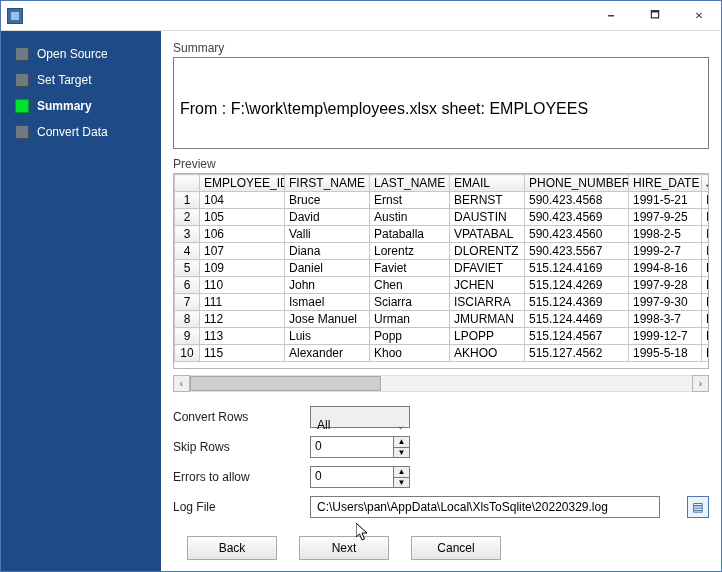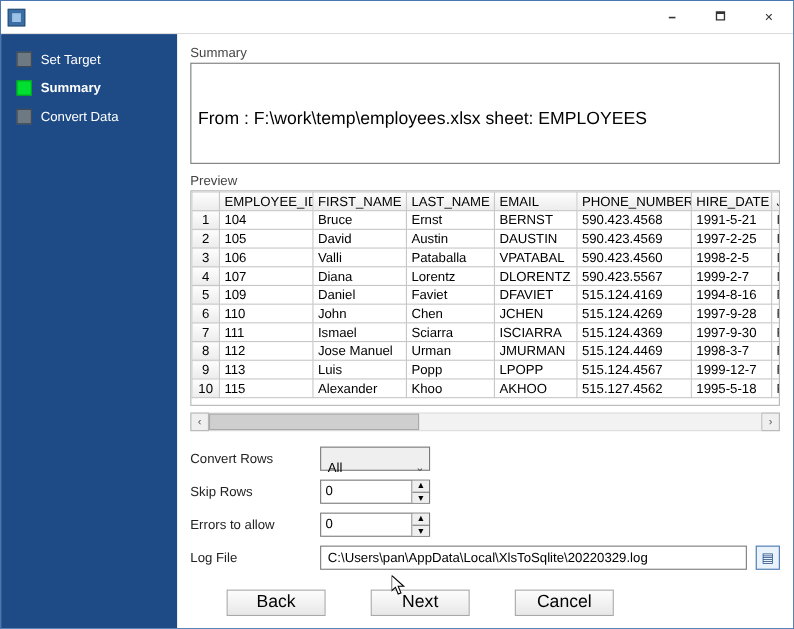--- a/index.html
+++ b/index.html
@@ -119,21 +119,21 @@
     width:17px;height:17px;border:1px solid #b5b5b5;background:#efefef;
     display:flex;align-items:center;justify-content:center;font-size:10px;color:#555;
   }
   .hscroll-track{
     flex:1;height:17px;border-top:1px solid #dedede;border-bottom:1px solid #dedede;background:#f2f2f2;position:relative;
   }
   .hscroll-thumb{
     position:absolute;left:0;top:0;bottom:0;width:38%;background:#cfcfcf;border:1px solid #a9a9a9;
   }
   .form-row {
-    display:flex; align-items:center; gap:8px;
+    display:flex; align-items:center; gap:27px;
     margin-top:8px;
   }
   .form-row label { width:110px; font-size:12px; color:#222;}
   .select, .spinner, .textinput {
     border:1px solid #7a7a7a; background:#fff; height:22px; font-size:12px;
   }
   .select { width:100px; display:flex; align-items:center; justify-content:space-between; padding:16px 4px 0 6px; background:#efefef;}
   .select .chev{ font-size:10px; color:#555;}
   .spinner { width:100px; display:flex; align-items:stretch; }
   .spinner .val{ flex:1; padding:2px 4px; }
@@ -148,23 +148,22 @@
   .button-row {
     display:flex; gap:22px; justify-content:flex-start;
     margin-top:18px;
     padding-left:14px;
   }
   .btn {
     width:90px; height:24px;
     border:1px solid #a8a8a8;
     background:linear-gradient(#fdfdfd,#e7e7e7);
     display:flex; align-items:center; justify-content:center;
-    font-size:16px;
+    font-size:12px;
     cursor:default;
-    margin-left:19px;
   }
   .cursor {
     position:absolute;
     left: 355px;
     top: 522px;
     width:14px;height:20px;
     pointer-events:none;
     z-index:50;
   }
 </style>
@@ -178,20 +177,24 @@
   </div>
   <div class="winbtns">
     <div class="winbtn">🗕</div>
     <div class="winbtn">🗖</div>
     <div class="winbtn close">✕</div>
   </div>
 </div>
 
 <div class="body">
   <div class="sidebar" id="sidebar">
+      <div class="nav-item">
+        <div class="nav-box"></div>
+        <span>Open Source</span>
+      </div>
       <div class="nav-item">
         <div class="nav-box"></div>
         <span>Set Target</span>
       </div>
       <div class="nav-item active">
         <div class="nav-box"></div>
         <span>Summary</span>
       </div>
       <div class="nav-item">
         <div class="nav-box"></div>
@@ -247,21 +250,21 @@
               <td>1991-5-21</td>
               <td>IT_PROG</td>
             </tr>
             <tr>
               <td class="rownum">2</td>
               <td>105</td>
               <td>David</td>
               <td>Austin</td>
               <td>DAUSTIN</td>
               <td>590.423.4569</td>
-              <td>1997-2-25</td>
+              <td>1997-9-25</td>
               <td>IT_PROG</td>
             </tr>
             <tr>
               <td class="rownum">3</td>
               <td>106</td>
               <td>Valli</td>
               <td>Pataballa</td>
               <td>VPATABAL</td>
               <td>590.423.4560</td>
               <td>1998-2-5</td>

